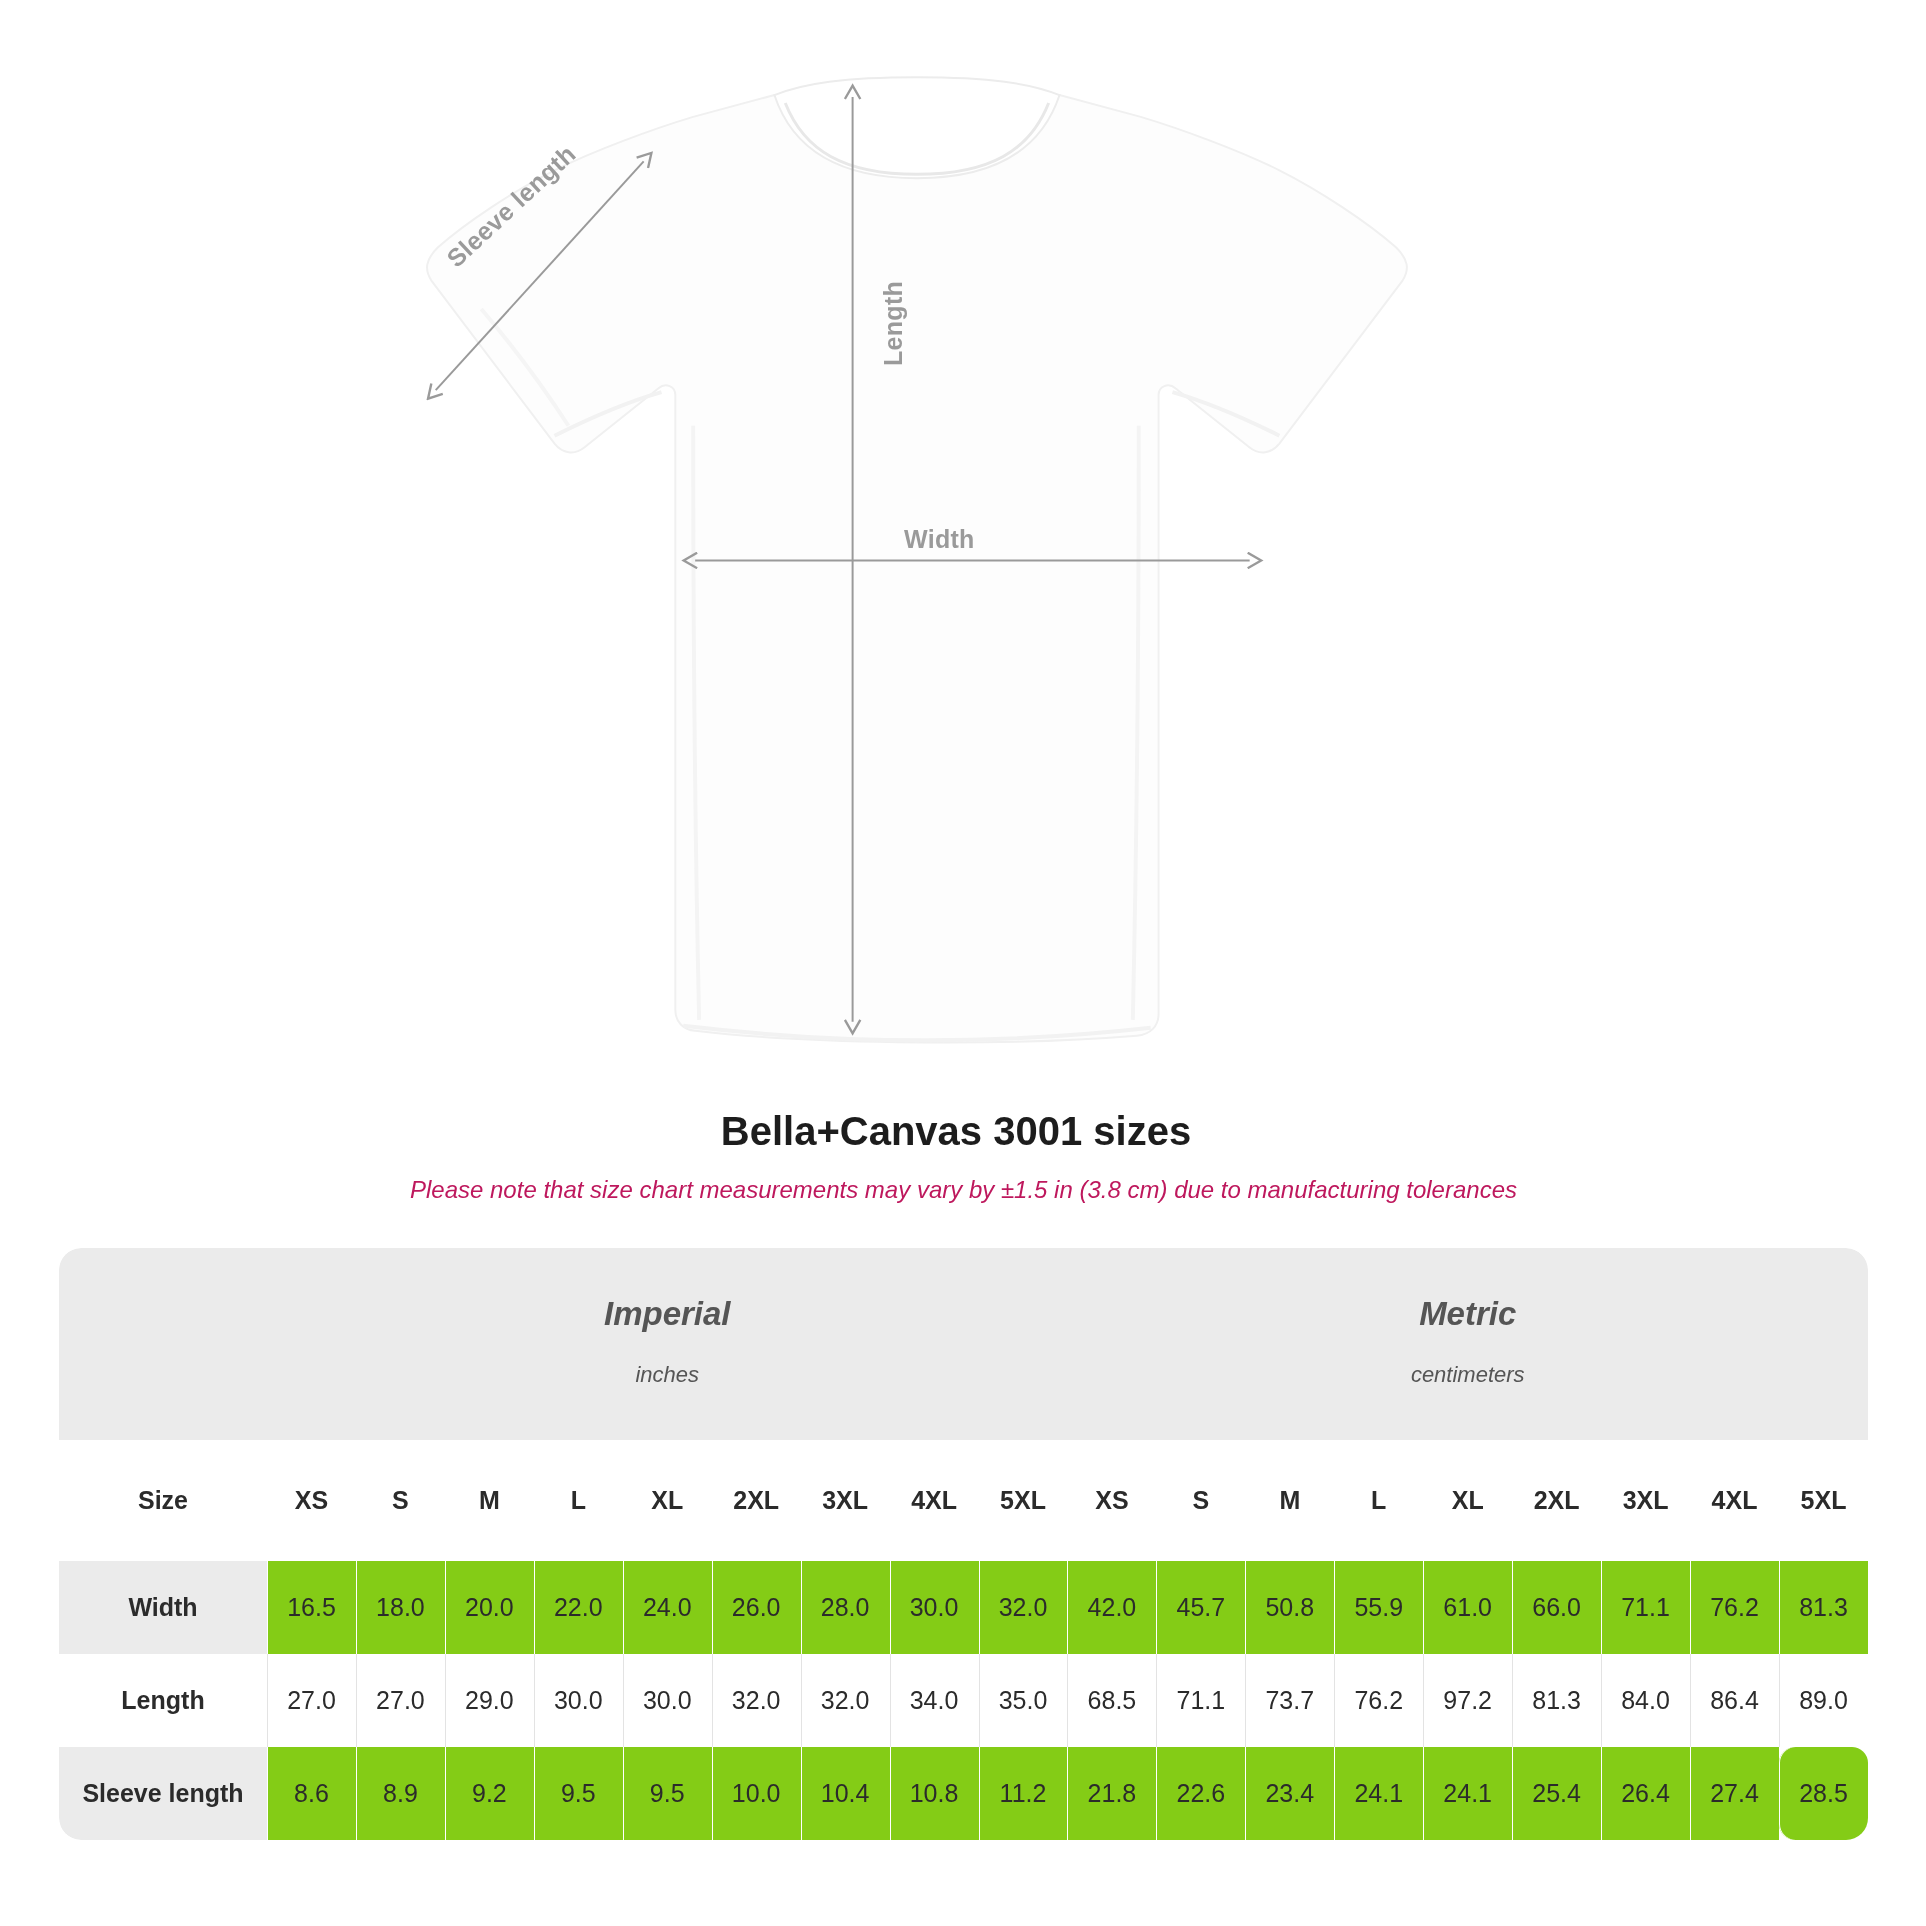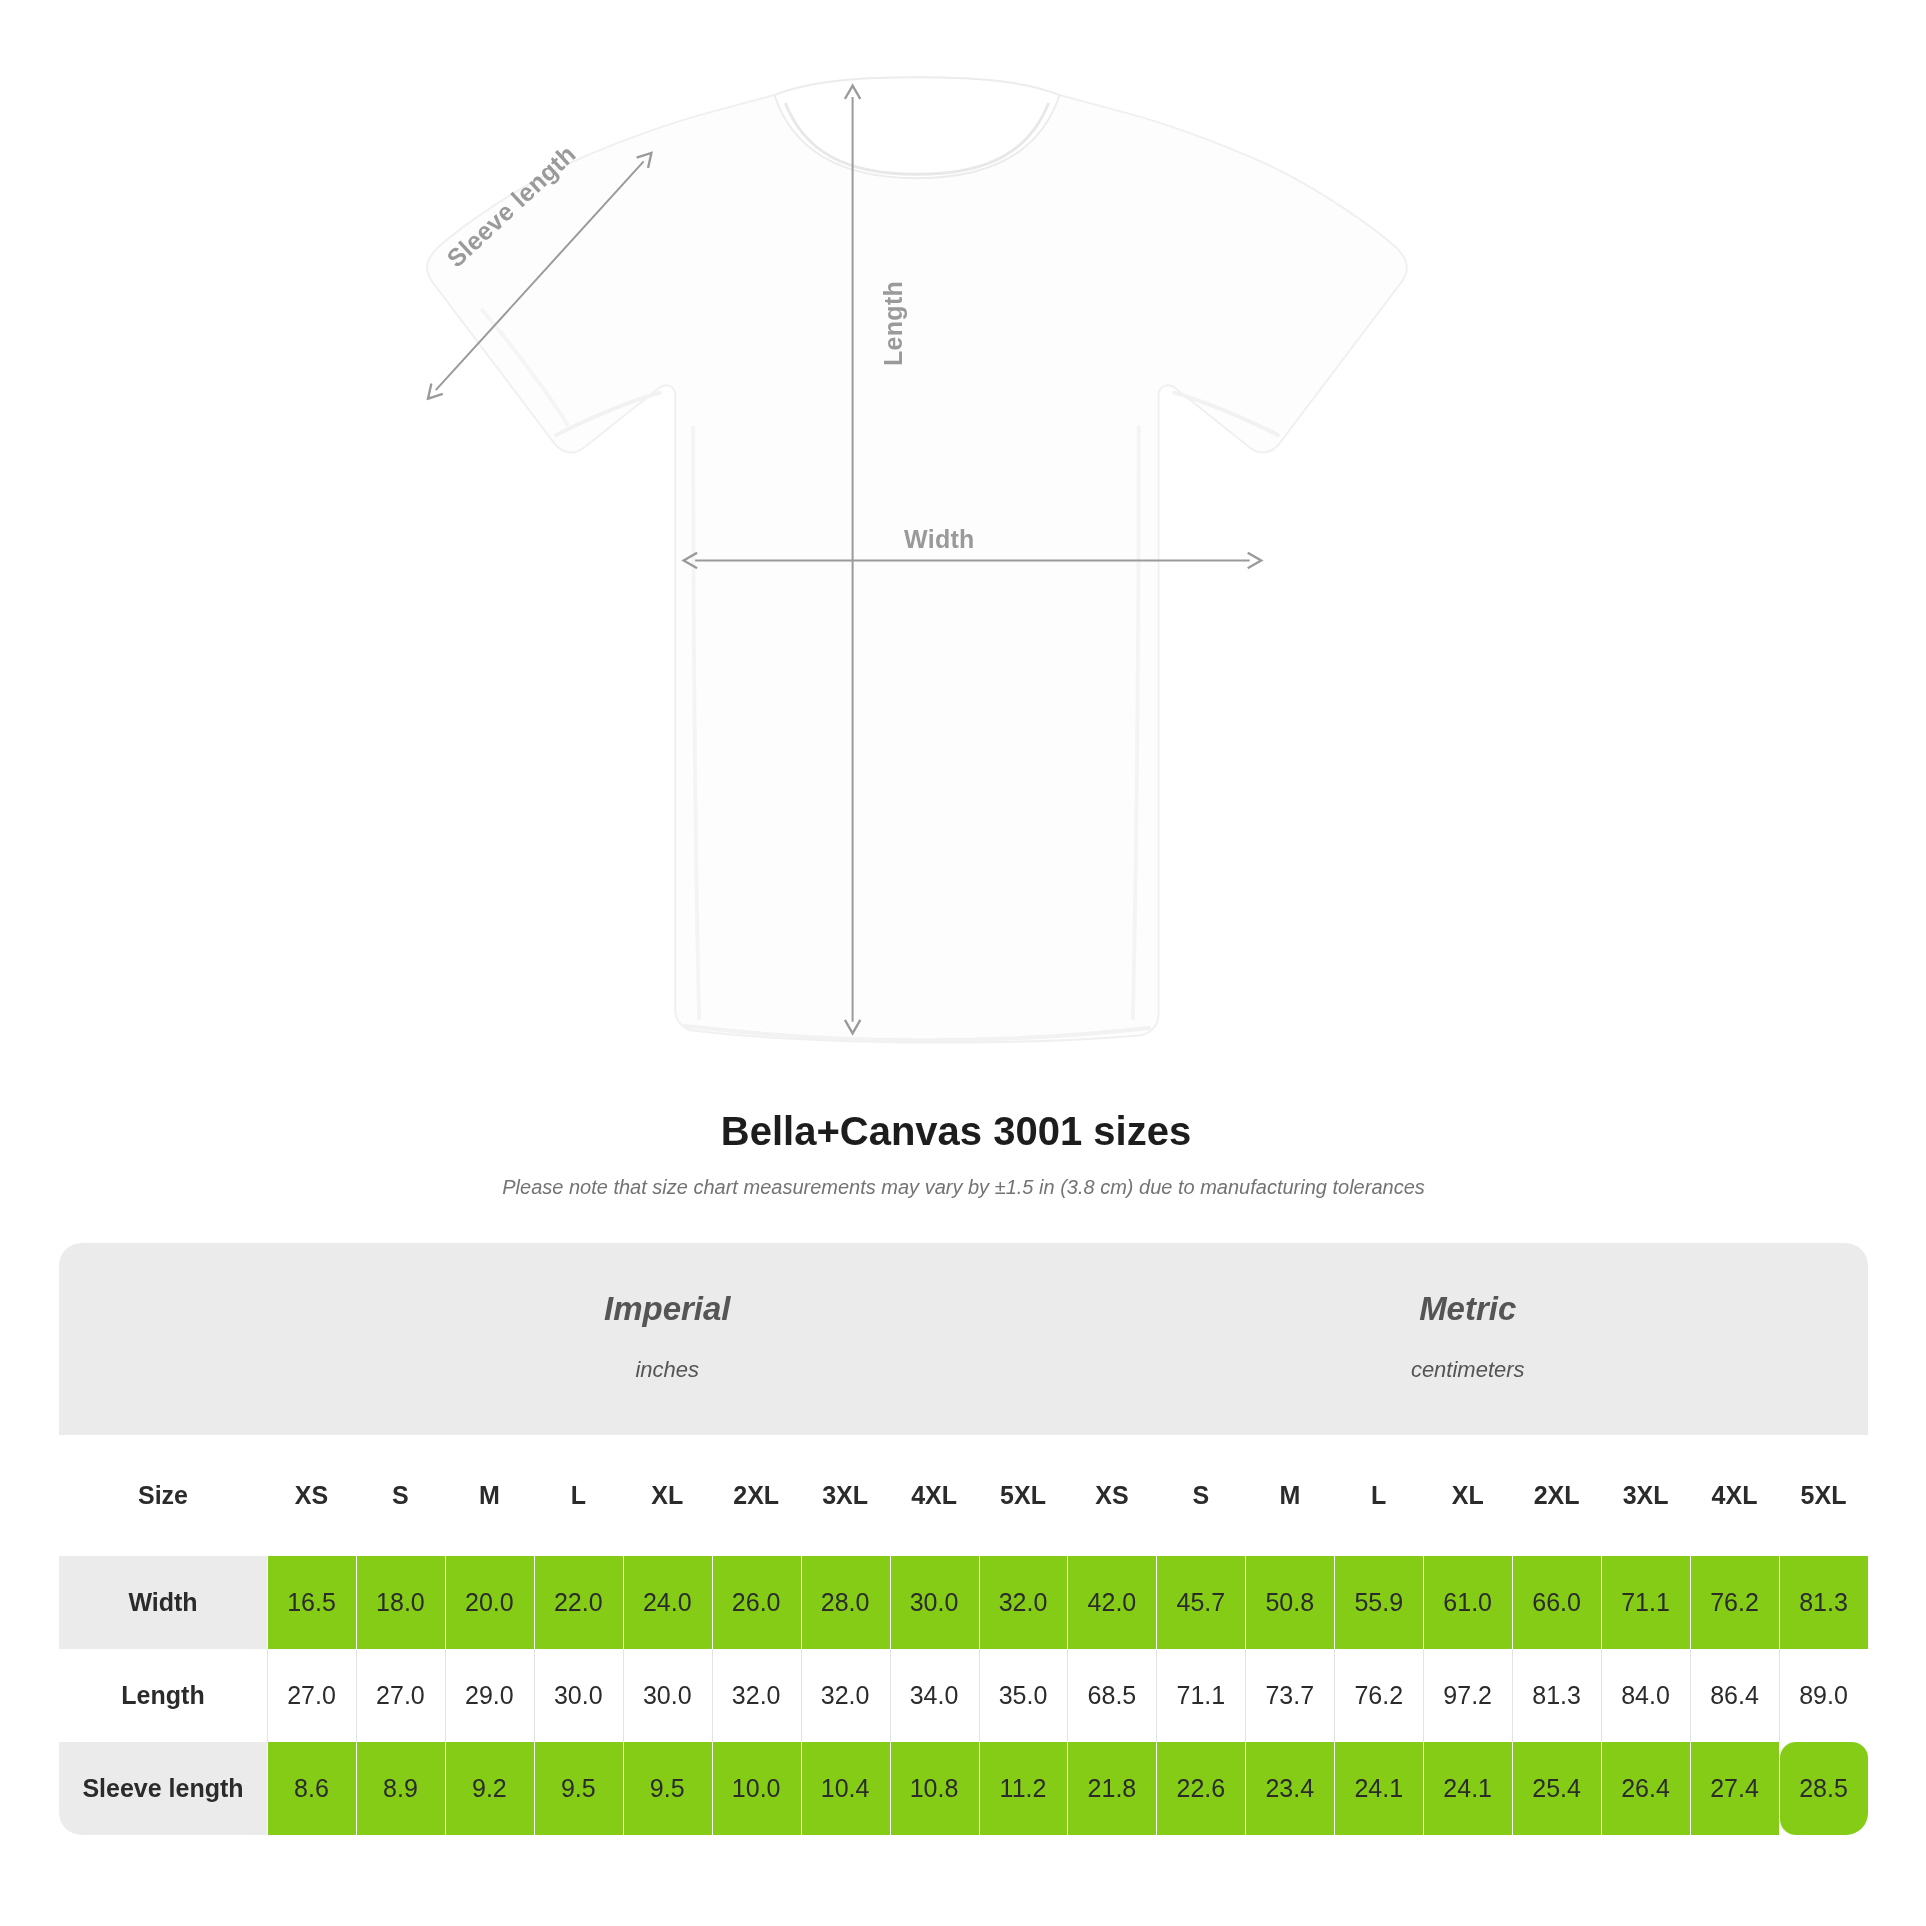--- a/index.html
+++ b/index.html
@@ -63,23 +63,23 @@
   .title {
     text-align: center;
     font-size: 40px;
     font-weight: bold;
     color: #1d1d1d;
     margin: 0;
     padding: 0 15px 0 0;
   }
   .subtitle {
     text-align: center;
-    font-size: 20px;
+    font-size: 24px;
     font-style: italic;
-    color: #737373;
+    color: #be185d;
     margin: 22px 0 0 0;
   }
 
   
   .table-wrap {
     margin: 44px 59px 0 59px;
     border-radius: 22px;
     overflow: hidden;
     background: #ffffff;
   }

